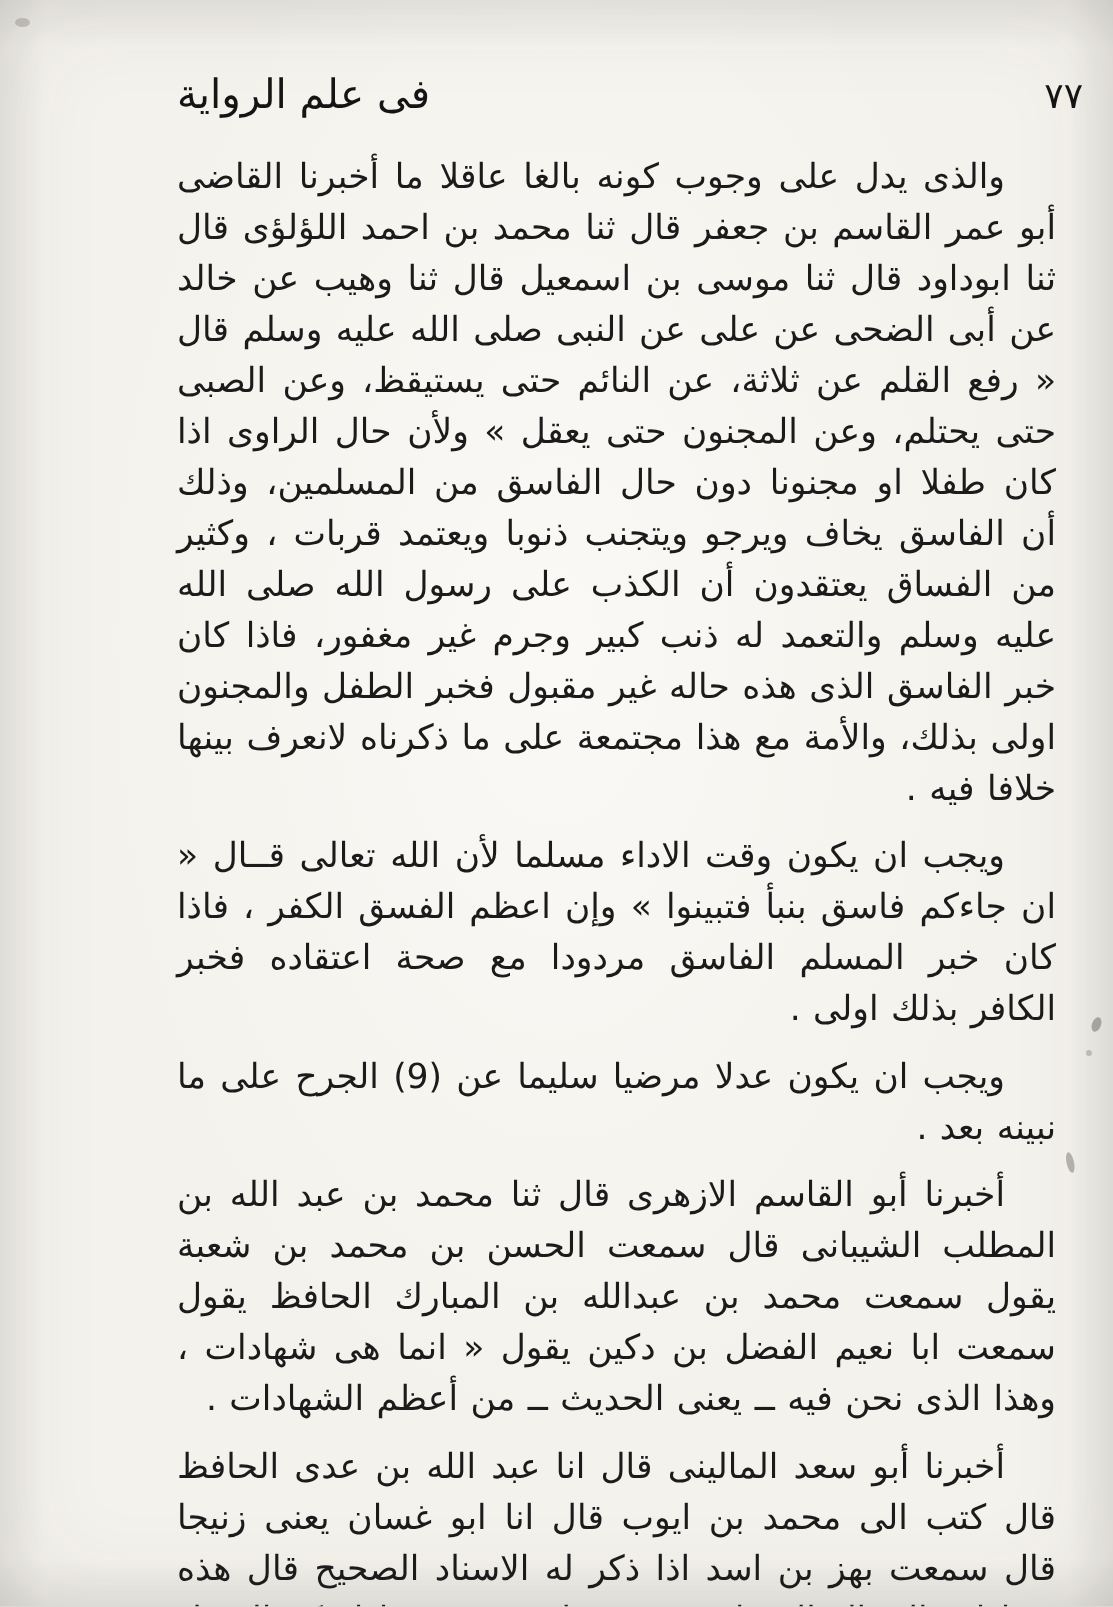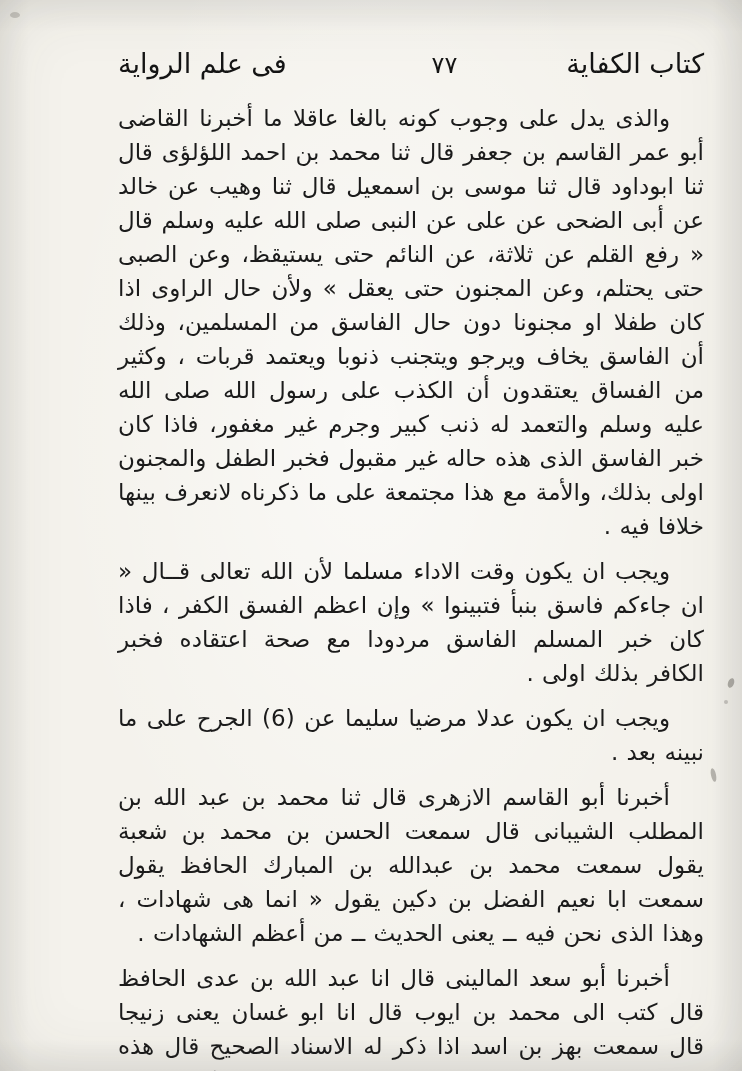--- a/index.html
+++ b/index.html
@@ -96,29 +96,28 @@
   .speck.s2 { width: 5px; height: 14px; right: 26px; top: 768px; transform: rotate(-12deg); opacity:.55; }
   .speck.s3 { width: 10px; height: 6px; left: 10px;  top: 12px;  opacity:.35; }
   .speck.s4 { width: 4px; height: 4px;  right: 14px; top: 700px; opacity:.4; }
 </style>
 </head>
 <body>
 
 <div class="scan">
 
   <header class="page-header">
-    <span class="header-title">كتاب الكفاية</span>
     <span class="page-number">٧٧</span>
     <span class="header-title">فى علم الرواية</span>
   </header>
 
   <main class="page-body">
     <p>والذى يدل على وجوب كونه بالغا عاقلا ما أخبرنا القاضى أبو عمر القاسم بن جعفر قال ثنا محمد بن احمد اللؤلؤى قال ثنا ابوداود قال ثنا موسى بن اسمعيل قال ثنا وهيب عن خالد عن أبى الضحى عن على عن النبى صلى الله عليه وسلم قال « رفع القلم عن ثلاثة، عن النائم حتى يستيقظ، وعن الصبى حتى يحتلم، وعن المجنون حتى يعقل » ولأن حال الراوى اذا كان طفلا او مجنونا دون حال الفاسق من المسلمين، وذلك أن الفاسق يخاف ويرجو ويتجنب ذنوبا ويعتمد قربات ، وكثير من الفساق يعتقدون أن الكذب على رسول الله صلى الله عليه وسلم والتعمد له ذنب كبير وجرم غير مغفور، فاذا كان خبر الفاسق الذى هذه حاله غير مقبول فخبر الطفل والمجنون اولى بذلك، والأمة مع هذا مجتمعة على ما ذكرناه لانعرف بينها خلافا فيه .</p>
     <p>ويجب ان يكون وقت الاداء مسلما لأن الله تعالى قــال « ان جاءكم فاسق بنبأ فتبينوا » وإن اعظم الفسق الكفر ، فاذا كان خبر المسلم الفاسق مردودا مع صحة اعتقاده فخبر الكافر بذلك اولى .</p>
-    <p>ويجب ان يكون عدلا مرضيا سليما عن (6) الجرح على ما نبينه بعد .</p>
+    <p>ويجب ان يكون عدلا مرضيا سليما عن (9) الجرح على ما نبينه بعد .</p>
     <p>أخبرنا أبو القاسم الازهرى قال ثنا محمد بن عبد الله بن المطلب الشيبانى قال سمعت الحسن بن محمد بن شعبة يقول سمعت محمد بن عبدالله بن المبارك الحافظ يقول سمعت ابا نعيم الفضل بن دكين يقول « انما هى شهادات ، وهذا الذى نحن فيه ــ يعنى الحديث ــ من أعظم الشهادات .</p>
     <p>أخبرنا أبو سعد المالينى قال انا عبد الله بن عدى الحافظ قال كتب الى محمد بن ايوب قال انا ابو غسان يعنى زنيجا قال سمعت بهز بن اسد اذا ذكر له الاسناد الصحيح قال هذه شهادات الرجال العدول بعضهم على بعض ، واذا ذكر الاسناد فيه شىء قال هذا فيه عهدة ، ويقول لو أن لرجل عــلى رجل عشرة دراهم ثم جحده لم يستطع أخذها منه الا بشاهدين عدلين فدين الله احق ان يؤخذ من العدول .</p>
   </main>
 
   <div class="footnote-rule"></div>
 
   <div class="footnote">(١) قط ــ من ــ</div>
 
   <span class="speck s1"></span>
   <span class="speck s2"></span>

